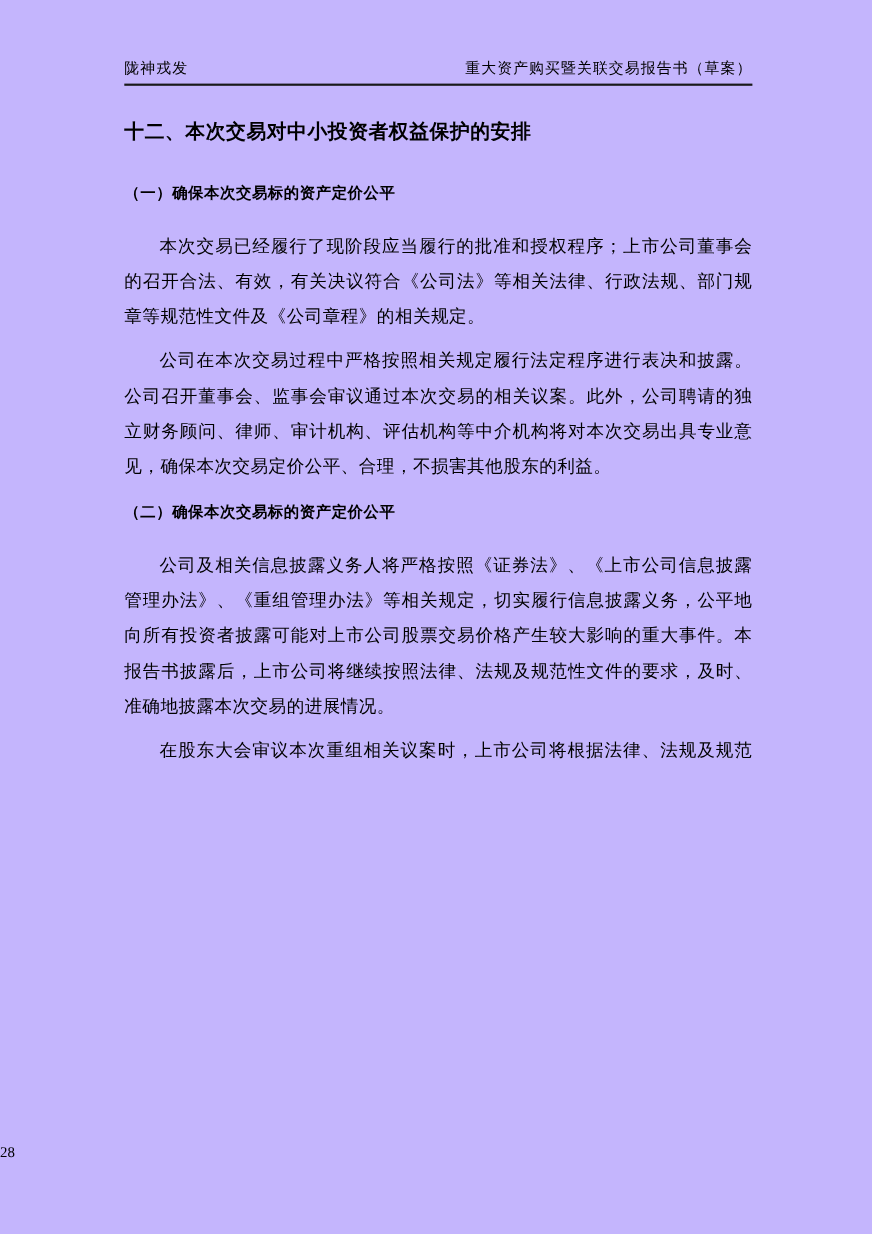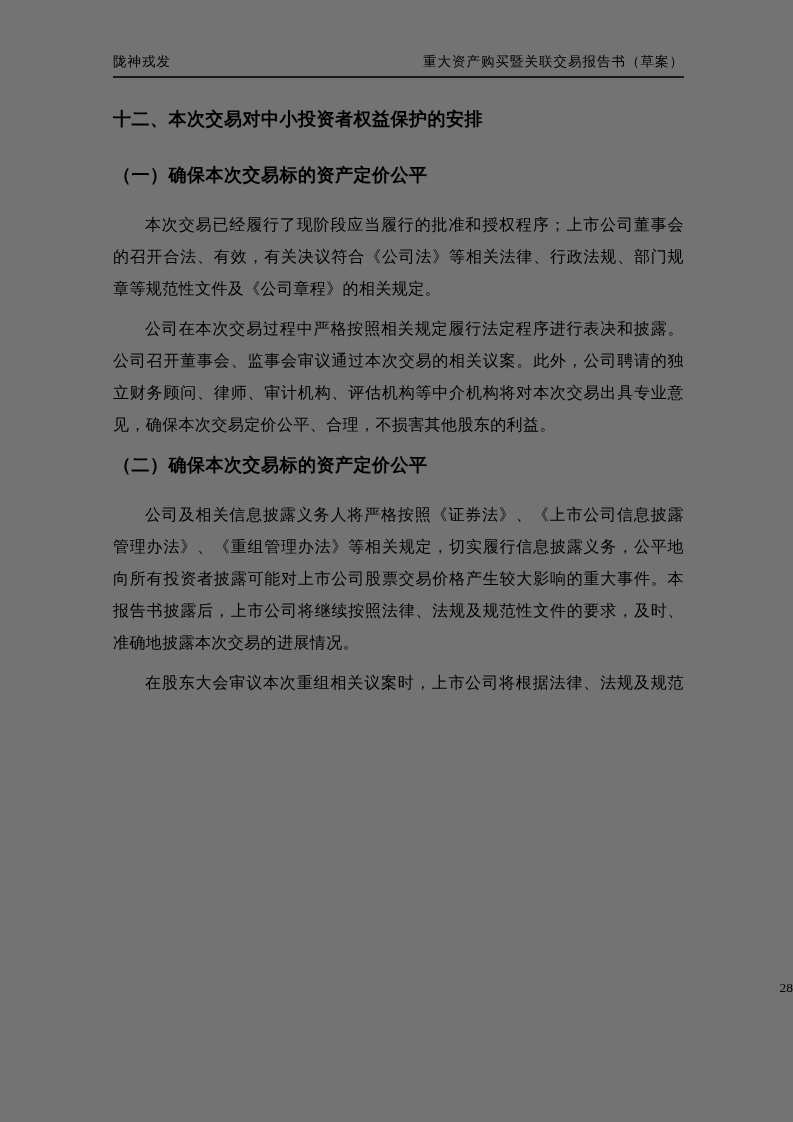--- a/index.html
+++ b/index.html
@@ -4,21 +4,21 @@
 <style>
   html, body {
     margin: 0;
     padding: 0;
     background: #ffffff;
   }
   .page {
     position: relative;
     width: 793px;
     height: 1122px;
-    background: #737373;
+    background: #c4b5fd;
     box-sizing: border-box;
     padding: 53px 109px 0 113px;
     color: #000000;
     font-family: "Liberation Serif", "DejaVu Serif", serif;
     overflow: hidden;
   }
   .header {
     display: flex;
     justify-content: space-between;
     align-items: flex-end;
@@ -35,42 +35,42 @@
     font-family: "Liberation Sans", "DejaVu Sans", sans-serif;
     font-weight: bold;
     font-size: 18px;
     line-height: 28px;
     letter-spacing: 0.5px;
     margin: 27px 0 30px 0;
   }
   .section-heading {
     font-family: "Liberation Sans", "DejaVu Sans", sans-serif;
     font-weight: bold;
-    font-size: 18px;
+    font-size: 14px;
     line-height: 24px;
     letter-spacing: 0.5px;
     margin: 12px 0 22px 0;
   }
   .para {
     font-size: 16px;
     line-height: 32px;
     text-align: justify;
     text-indent: 2em;
     letter-spacing: 0.4px;
     margin: 0 0 8px 0;
   }
   .para.continued {
     text-align-last: justify;
   }
   .page-number {
     position: absolute;
-    top: 980px;
+    top: 1040px;
     left: 0;
     width: 100%;
-    text-align: right;
+    text-align: left;
     font-size: 13.5px;
   }
 </style>
 </head>
 <body>
 
 <div class="page">
 
   <div class="header">
     <span class="hdr-left">陇神戎发</span>

